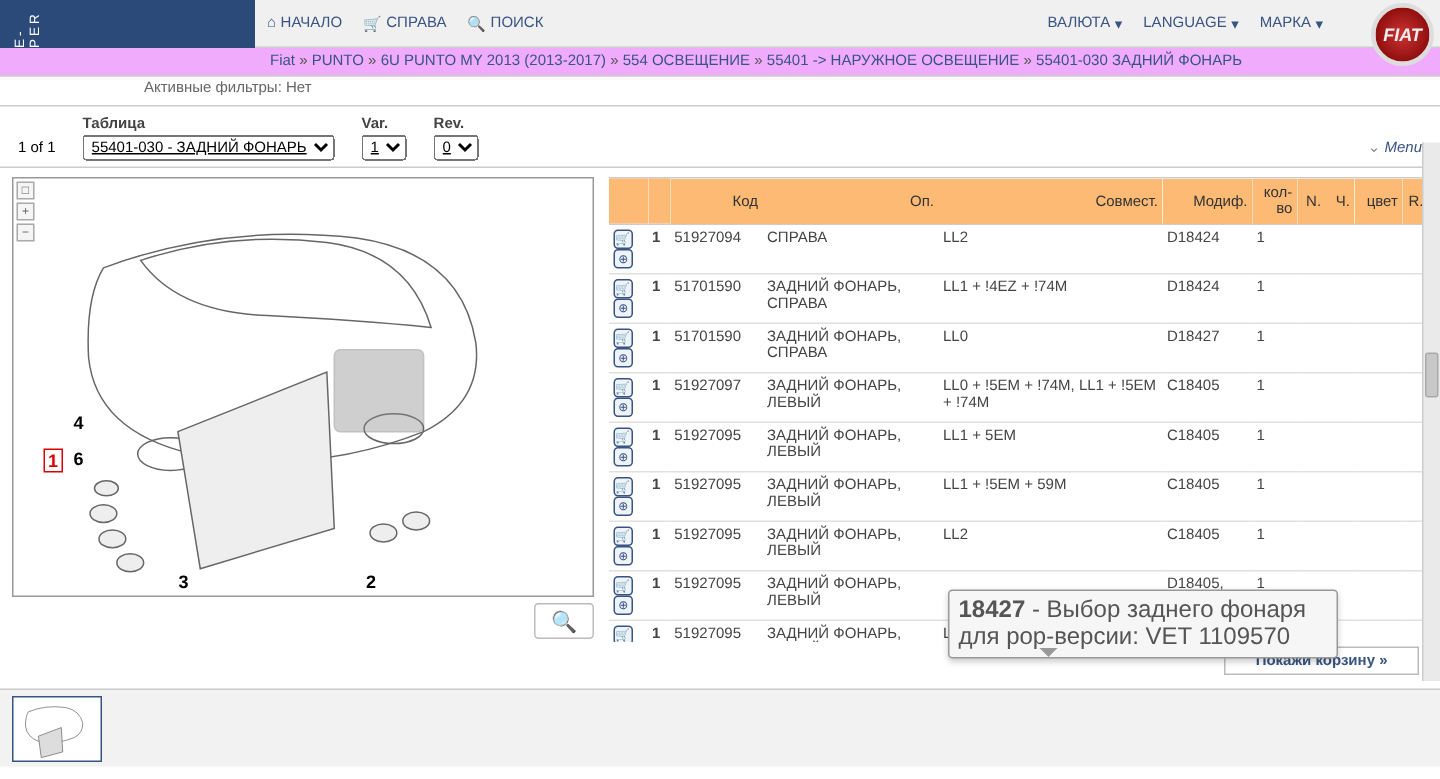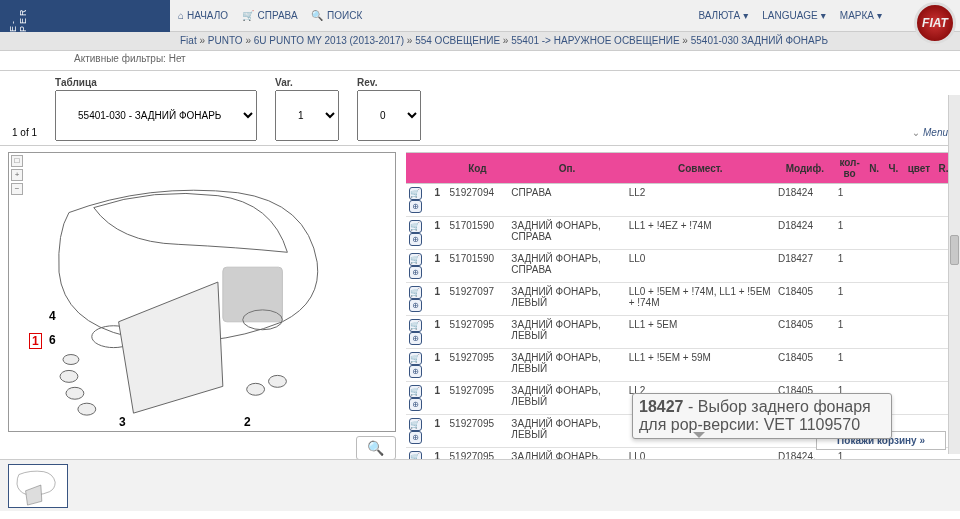--- a/index.html
+++ b/index.html
@@ -7,47 +7,47 @@
 
 .header { display: flex; height: 32px; }
 .brand-bar { width: 170px; background: #2b4a7a; color: #fff; display: flex; align-items: center; padding-left: 8px; font-size: 18px; font-weight: 300; letter-spacing: 1px; }
 .brand-bar .eper { writing-mode: vertical-rl; transform: rotate(180deg); font-size: 9px; letter-spacing: 2px; margin-right: 6px; }
 .top-tools { flex: 1; background: #f0f0f0; border-bottom: 1px solid #ccc; display: flex; align-items: center; padding: 0 8px; font-size: 10px; color: #385481; justify-content: space-between; }
 .top-tools-left { display: flex; gap: 14px; }
 .top-tools-right { display: flex; gap: 14px; }
 .top-tool { cursor: pointer; display: flex; align-items: center; gap: 3px; }
 .logo-badge { position: absolute; right: 4px; top: 2px; width: 42px; height: 42px; border-radius: 50%; background: radial-gradient(#c33, #700); border: 3px solid #ddd; display: flex; align-items: center; justify-content: center; color: #eee; font-size: 12px; font-weight: bold; font-style: italic; z-index: 10; }
 
-.breadcrumb-row { background: #e5e5e5; border-bottom: 1px solid #ccc; padding: 2px 8px 2px 180px; font-size: 10px; color: #555; line-height: 14px; }
+.breadcrumb-row { background: #f0abfc; border-bottom: 1px solid #ccc; padding: 2px 8px 2px 180px; font-size: 10px; color: #555; line-height: 14px; }
 .breadcrumb-row a { color: #385481; text-decoration: none; }
-.filters-row { padding: 2px 8px 6px 74px; font-size: 10px; color: #666; border-bottom: 1px solid #ccc; }
+.filters-row { padding: 2px 8px 6px 96px; font-size: 10px; color: #666; border-bottom: 1px solid #ccc; }
 
 .controls-row { display: flex; align-items: flex-end; padding: 6px 12px 4px 12px; gap: 18px; font-size: 10px; border-bottom: 1px solid #ccc; }
 .ctrl-group { display: flex; flex-direction: column; gap: 2px; }
 .ctrl-group label { color: #444; font-weight: bold; }
-.ctrl-group select { font-size: 10px; padding: 18px; }
+.ctrl-group select { font-size: 10px; padding: 1px; text-decoration: underline; }
 .ctrl-static { padding-bottom: 3px; }
 .menu-cell { margin-left: auto; padding-bottom: 3px; color: #385481; font-style: italic; }
 .menu-cell .chev { font-style: normal; color: #888; }
 
 .content { display: flex; padding: 6px 8px 0 8px; gap: 10px; }
 
 .diagram-panel { width: 388px; }
 .diagram-frame { width: 388px; height: 280px; border: 1px solid #999; background: #fff; position: relative; overflow: hidden; }
 .diagram-frame svg { width: 100%; height: 100%; }
 .diag-label { position: absolute; font-size: 12px; font-weight: bold; }
 .diag-label.r { color: #d00; border: 1px solid #d00; padding: 0 2px; }
 .zoom-tools { position: absolute; left: 2px; top: 2px; display: flex; flex-direction: column; gap: 2px; }
 .zoom-tools div { width: 12px; height: 12px; border: 1px solid #aaa; background: #f5f5f5; font-size: 8px; line-height: 10px; text-align: center; color: #666; cursor: pointer; }
 .search-bar { margin-top: 4px; display: flex; justify-content: flex-end; }
 .search-btn { width: 40px; height: 24px; background: #fff; border: 1px solid #bbb; border-radius: 3px; display: flex; align-items: center; justify-content: center; cursor: pointer; font-size: 14px; color: #385481; }
 
 .table-panel { flex: 1; position: relative; overflow-y: auto; height: 310px; border-top: 1px solid #ccc; scrollbar-width: thin; }
 table.parts { width: 100%; border-collapse: collapse; font-size: 10px; }
-table.parts th { text-align: center; padding: 4px 3px; color: #333; font-weight: bold; border-bottom: 1px solid #ccc; background: #ec4899; position: sticky; top: 0; }
+table.parts th { text-align: right; padding: 4px 3px; color: #333; font-weight: normal; border-bottom: 1px solid #ccc; background: #fdba74; position: sticky; top: 0; }
 table.parts td { padding: 3px; border-bottom: 1px solid #e0e0e0; color: #444; vertical-align: top; }
 .cart-ic, .cart-ic2 { display: inline-block; width: 13px; height: 13px; border: 1px solid #385481; border-radius: 3px; background: #eef2f9; font-size: 8px; text-align: center; line-height: 12px; color: #385481; cursor: pointer; }
 .desclink { color: #385481; margin-top: 24px; }
 
 .tooltip { position: absolute; left: 632px; top: 393px; width: 260px; background: #f6f6f6; border: 1px solid #999; border-radius: 3px; padding: 4px 6px; font-size: 16px; color: #555; box-shadow: 0 2px 4px rgba(0,0,0,.2); z-index: 20; }
 .tooltip::after { content: ""; position: absolute; bottom: -6px; left: 60px; border: 6px solid transparent; border-top-color: #999; }
 
 .bottom-actions { position: absolute; right: 14px; top: 431px; }
 .btn-basket { background: #fff; border: 1px solid #bbb; padding: 3px 20px; font-size: 10px; color: #385481; cursor: pointer; font-weight: bold; }
 

